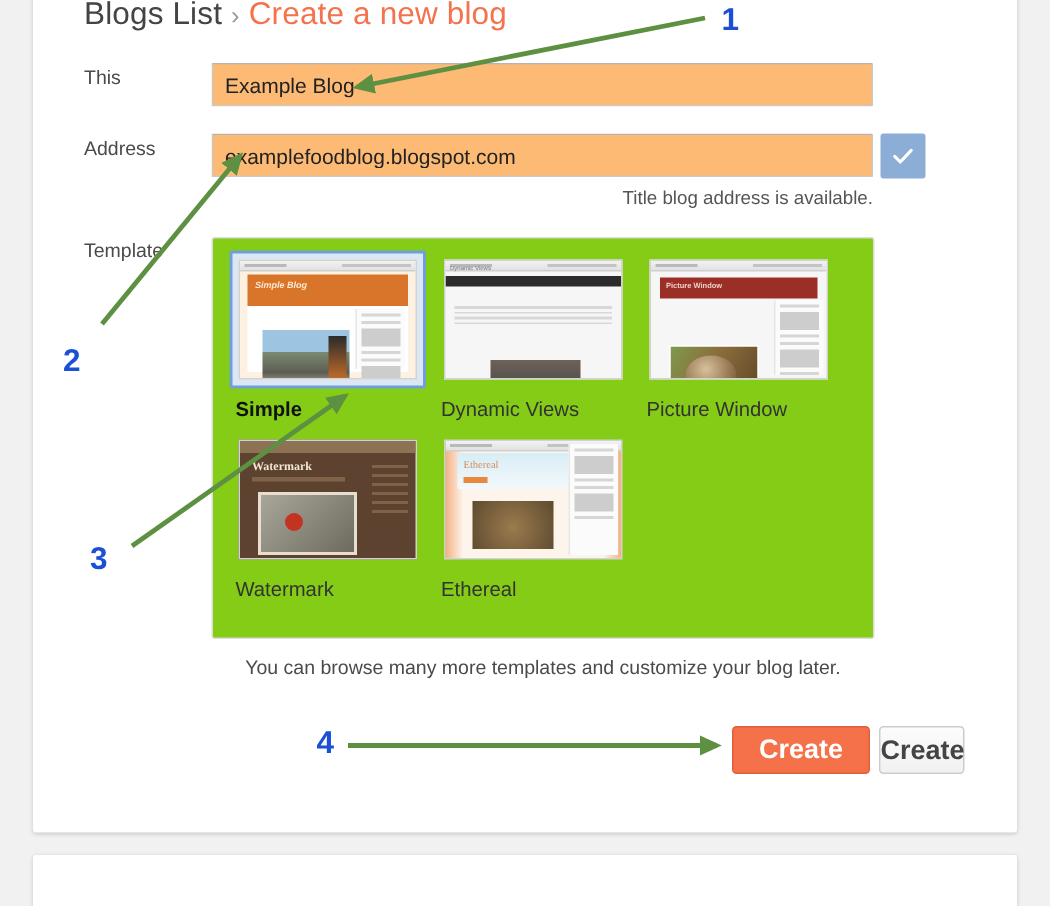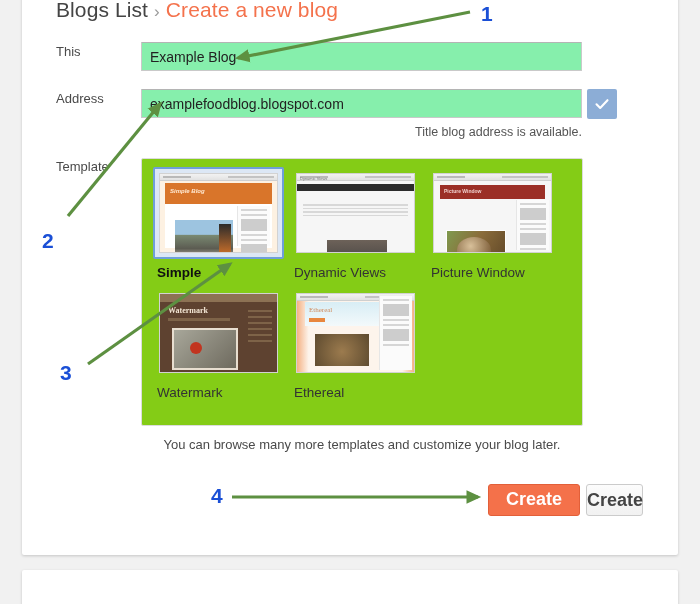--- a/index.html
+++ b/index.html
@@ -63,21 +63,21 @@
   }
   #title-label   { left: 56px; top: 44px; }
   #address-label { left: 56px; top: 91px; }
   #template-label{ left: 56px; top: 159px; }
 
   .text-input {
     position: absolute;
     box-sizing: border-box;
     border: 1px solid #c9c9c9;
     border-top-color: #b4b4b4;
-    background: #86efac;
+    background: #fdba74;
     font-family: "Liberation Sans", sans-serif;
     font-size: 14px;
     color: #222222;
     padding: 0 8px;
     outline: none;
     border-radius: 1px;
   }
   #title-input {
     left: 141px;
     top: 42px;

